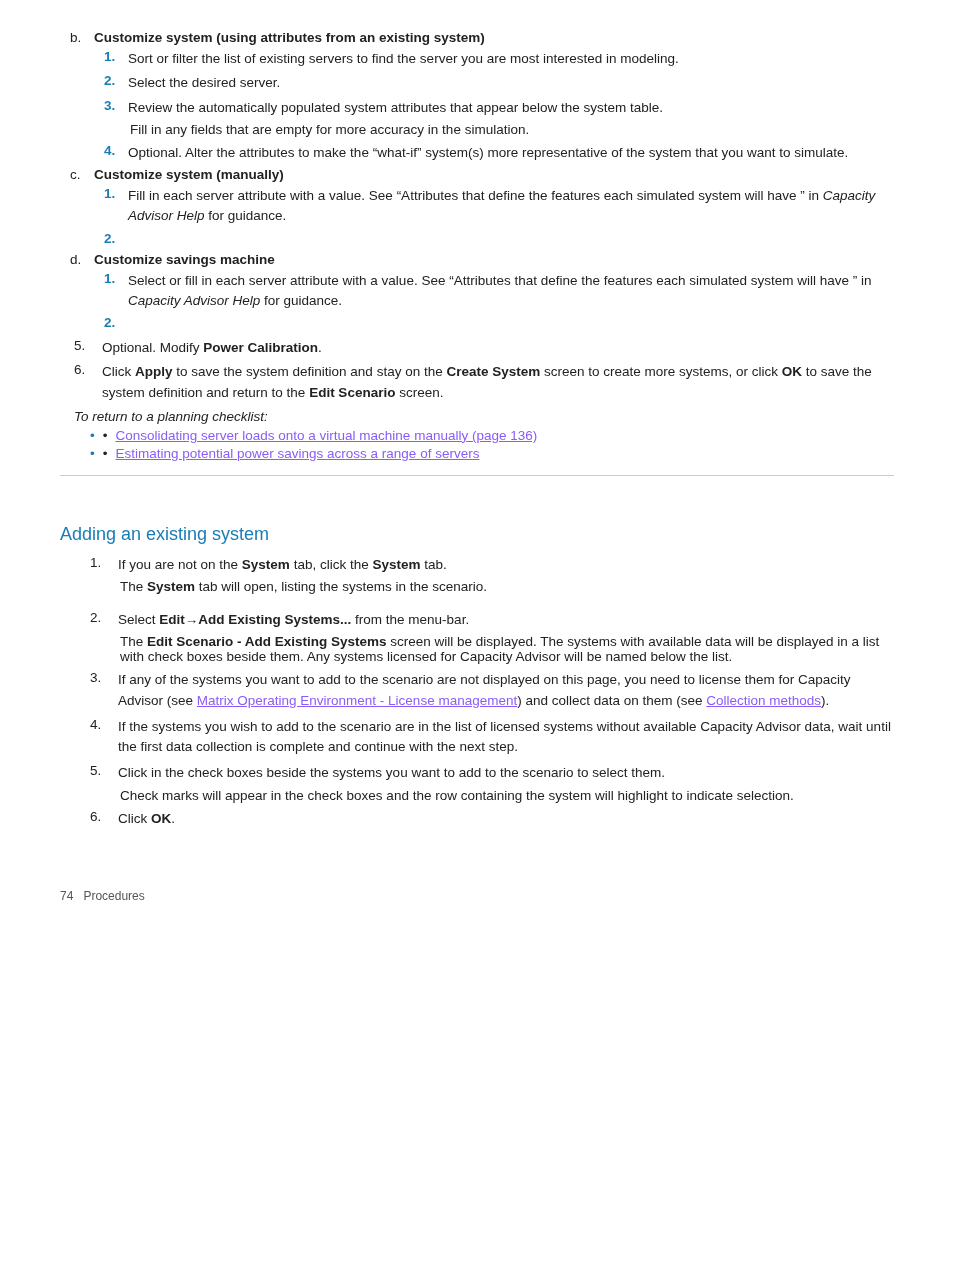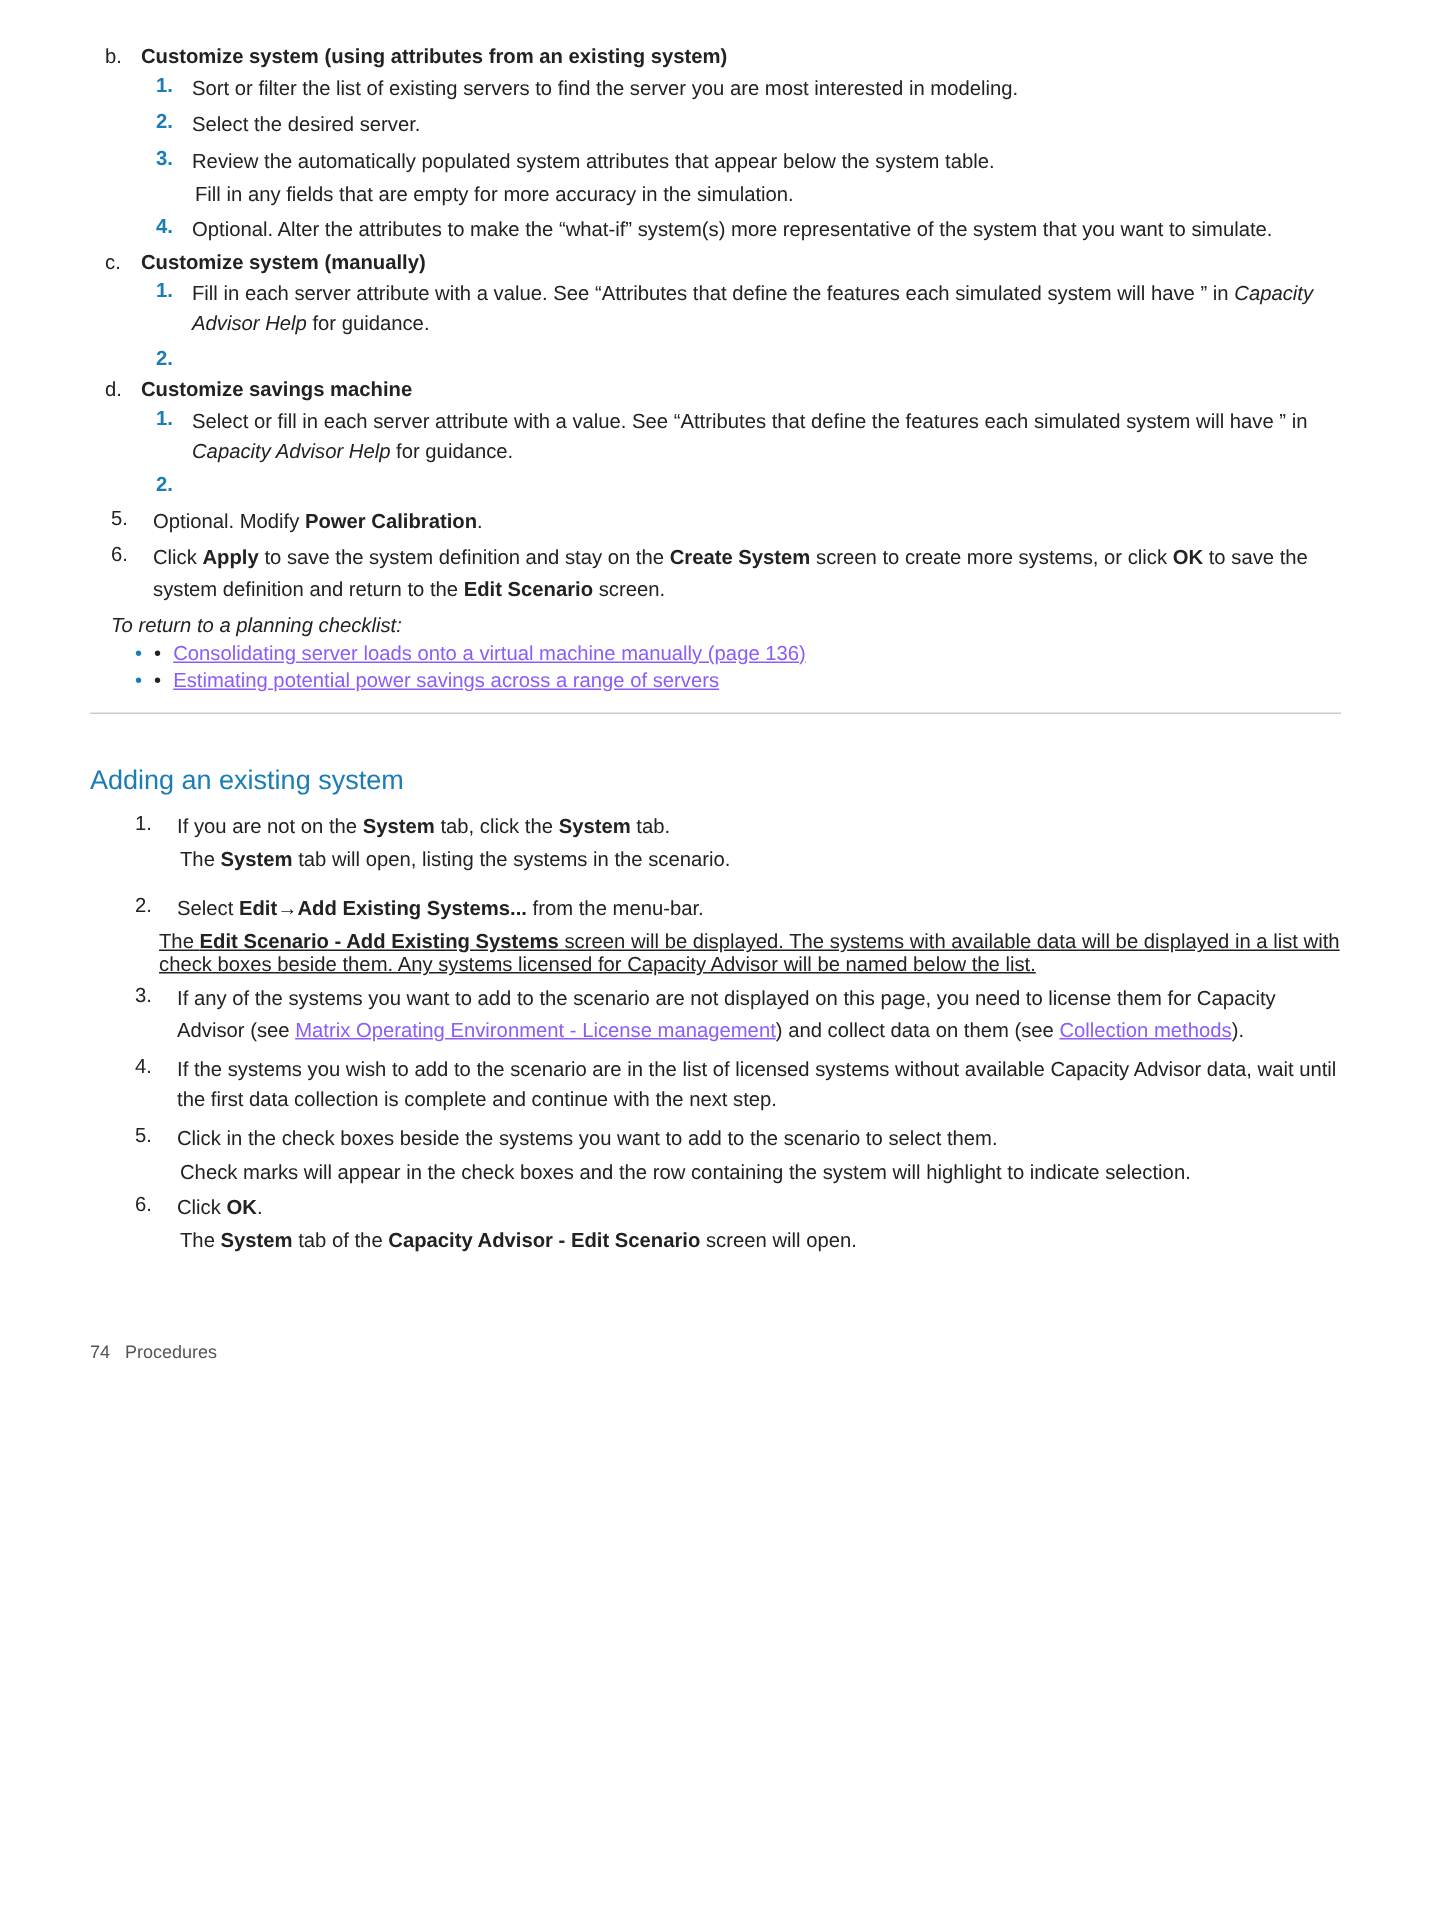--- a/index.html
+++ b/index.html
@@ -163,38 +163,38 @@
         <span><span class="link">Consolidating server loads onto a virtual machine manually (page 136)</span></span>
       </li>
       <li>
         <span>•</span>
         <span><span class="link">Estimating potential power savings across a range of servers</span></span>
       </li>
     </ul>
 
   </div>
 
-  <div style="border-top: 1px solid #cccccc; margin-top: 14px; padding-top: 14px;">
+  <div style="border-top: 1px solid #cccccc; margin-top: 14px; padding-top: 28px;">
     <h2 class="section-heading">Adding an existing system</h2>
 
     <div class="content-block">
 
       <div class="sub-item-row" style="margin-bottom:4px;">
         <span style="min-width:22px;">1.</span>
         <span class="li-content">If you are not on the <span class="bold">System</span> tab, click the <span class="bold">System</span> tab.</span>
       </div>
       <div style="margin-left:30px; margin-bottom:16px;">
         The <span class="bold">System</span> tab will open, listing the systems in the scenario.
       </div>
 
       <div class="sub-item-row" style="margin-bottom:4px;">
         <span style="min-width:22px;">2.</span>
         <span class="li-content">Select <span class="bold">Edit→Add Existing Systems...</span> from the menu-bar.</span>
       </div>
-      <div style="margin-left:16px; margin-bottom:6px;text-decoration:underline;">
+      <div style="margin-left:30px; margin-bottom:6px;">
         The <span class="bold">Edit Scenario - Add Existing Systems</span> screen will be displayed. The systems with available data will be displayed in a list with check boxes beside them. Any systems licensed for Capacity Advisor will be named below the list.
       </div>
 
       <div class="sub-item-row" style="margin-bottom:6px;">
         <span style="min-width:22px;">3.</span>
         <span class="li-content">If any of the systems you want to add to the scenario are not displayed on this page, you need to license them for Capacity Advisor (see <span class="link">Matrix Operating Environment - License management</span>) and collect data on them (see <span class="link">Collection methods</span>).</span>
       </div>
 
       <div class="sub-item-row" style="margin-bottom:6px;">
         <span style="min-width:22px;">4.</span>
@@ -206,23 +206,20 @@
         <span class="li-content">Click in the check boxes beside the systems you want to add to the scenario to select them.</span>
       </div>
       <div style="margin-left:30px; margin-bottom:6px;">
         Check marks will appear in the check boxes and the row containing the system will highlight to indicate selection.
       </div>
 
       <div class="sub-item-row" style="margin-bottom:4px;">
         <span style="min-width:22px;">6.</span>
         <span class="li-content">Click <span class="bold">OK</span>.</span>
       </div>
-      <div style="margin-left:30px; margin-bottom:6px;">
-        The <span class="bold">System</span> tab of the <span class="bold">Capacity Advisor - Edit Scenario</span> screen will open.
-      </div>
 
     </div>
   </div>
 
   <div class="footer" style="margin-top:60px;">
     <span>74</span>&nbsp;&nbsp;&nbsp;<span>Procedures</span>
   </div>
 
 </div>
 

